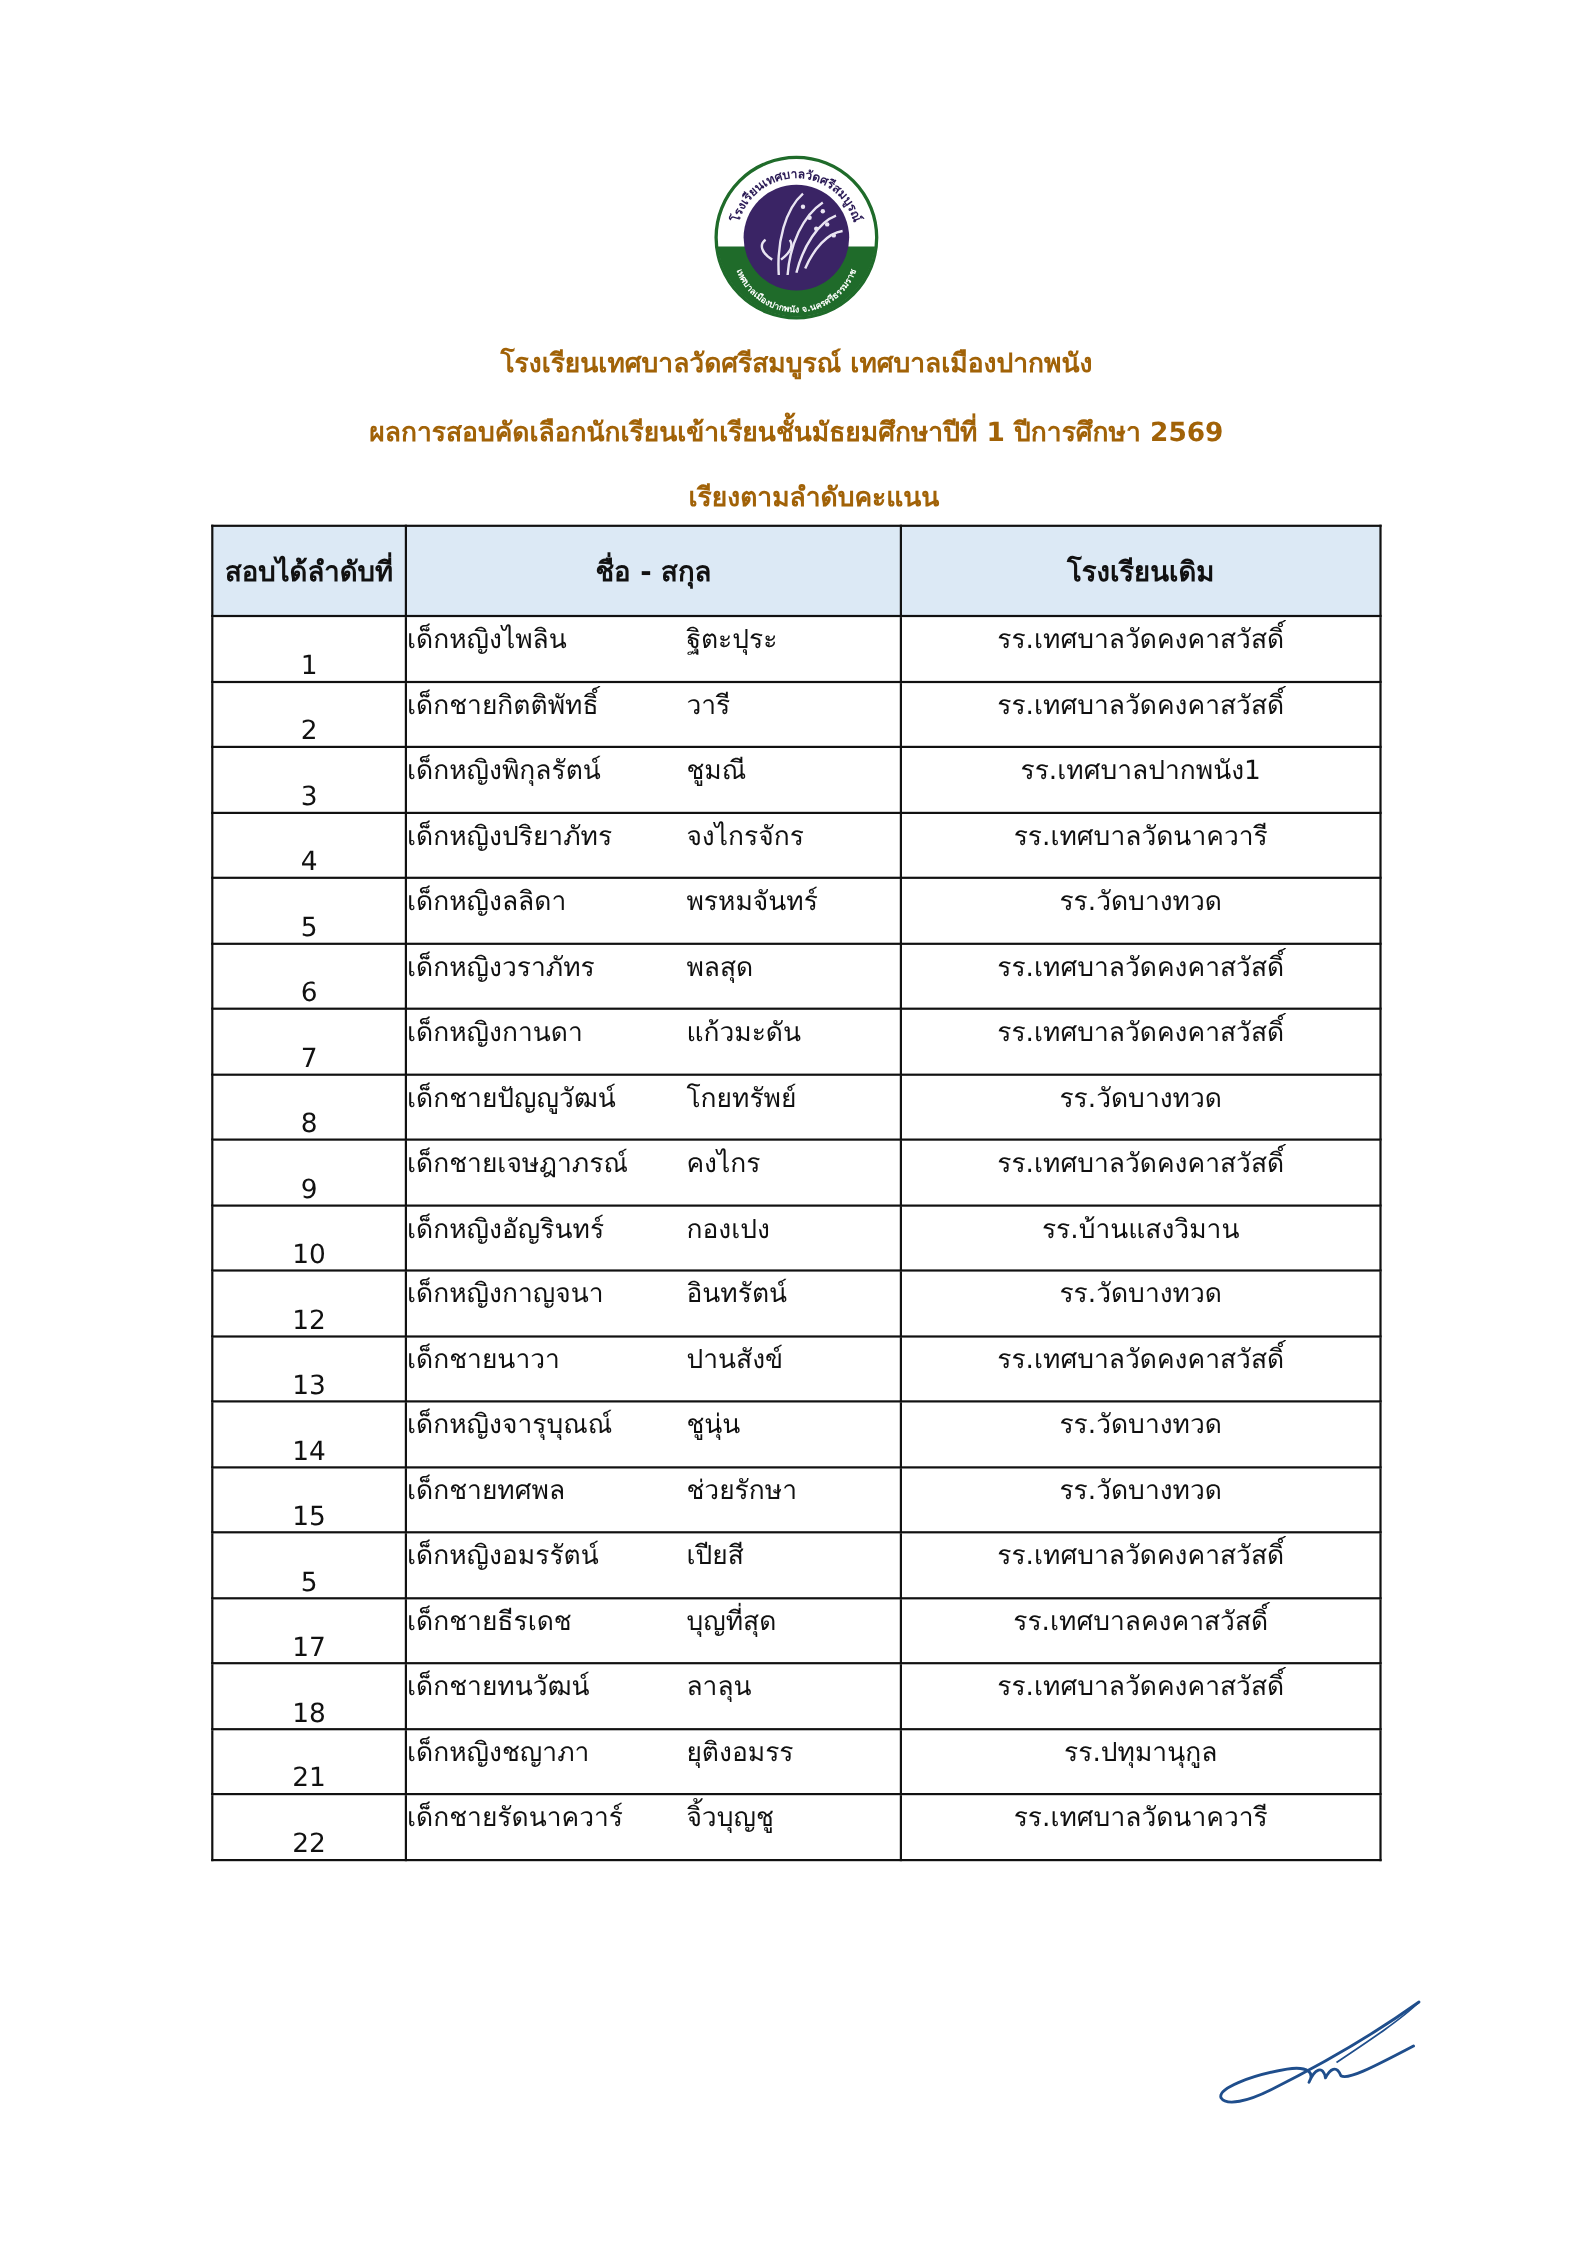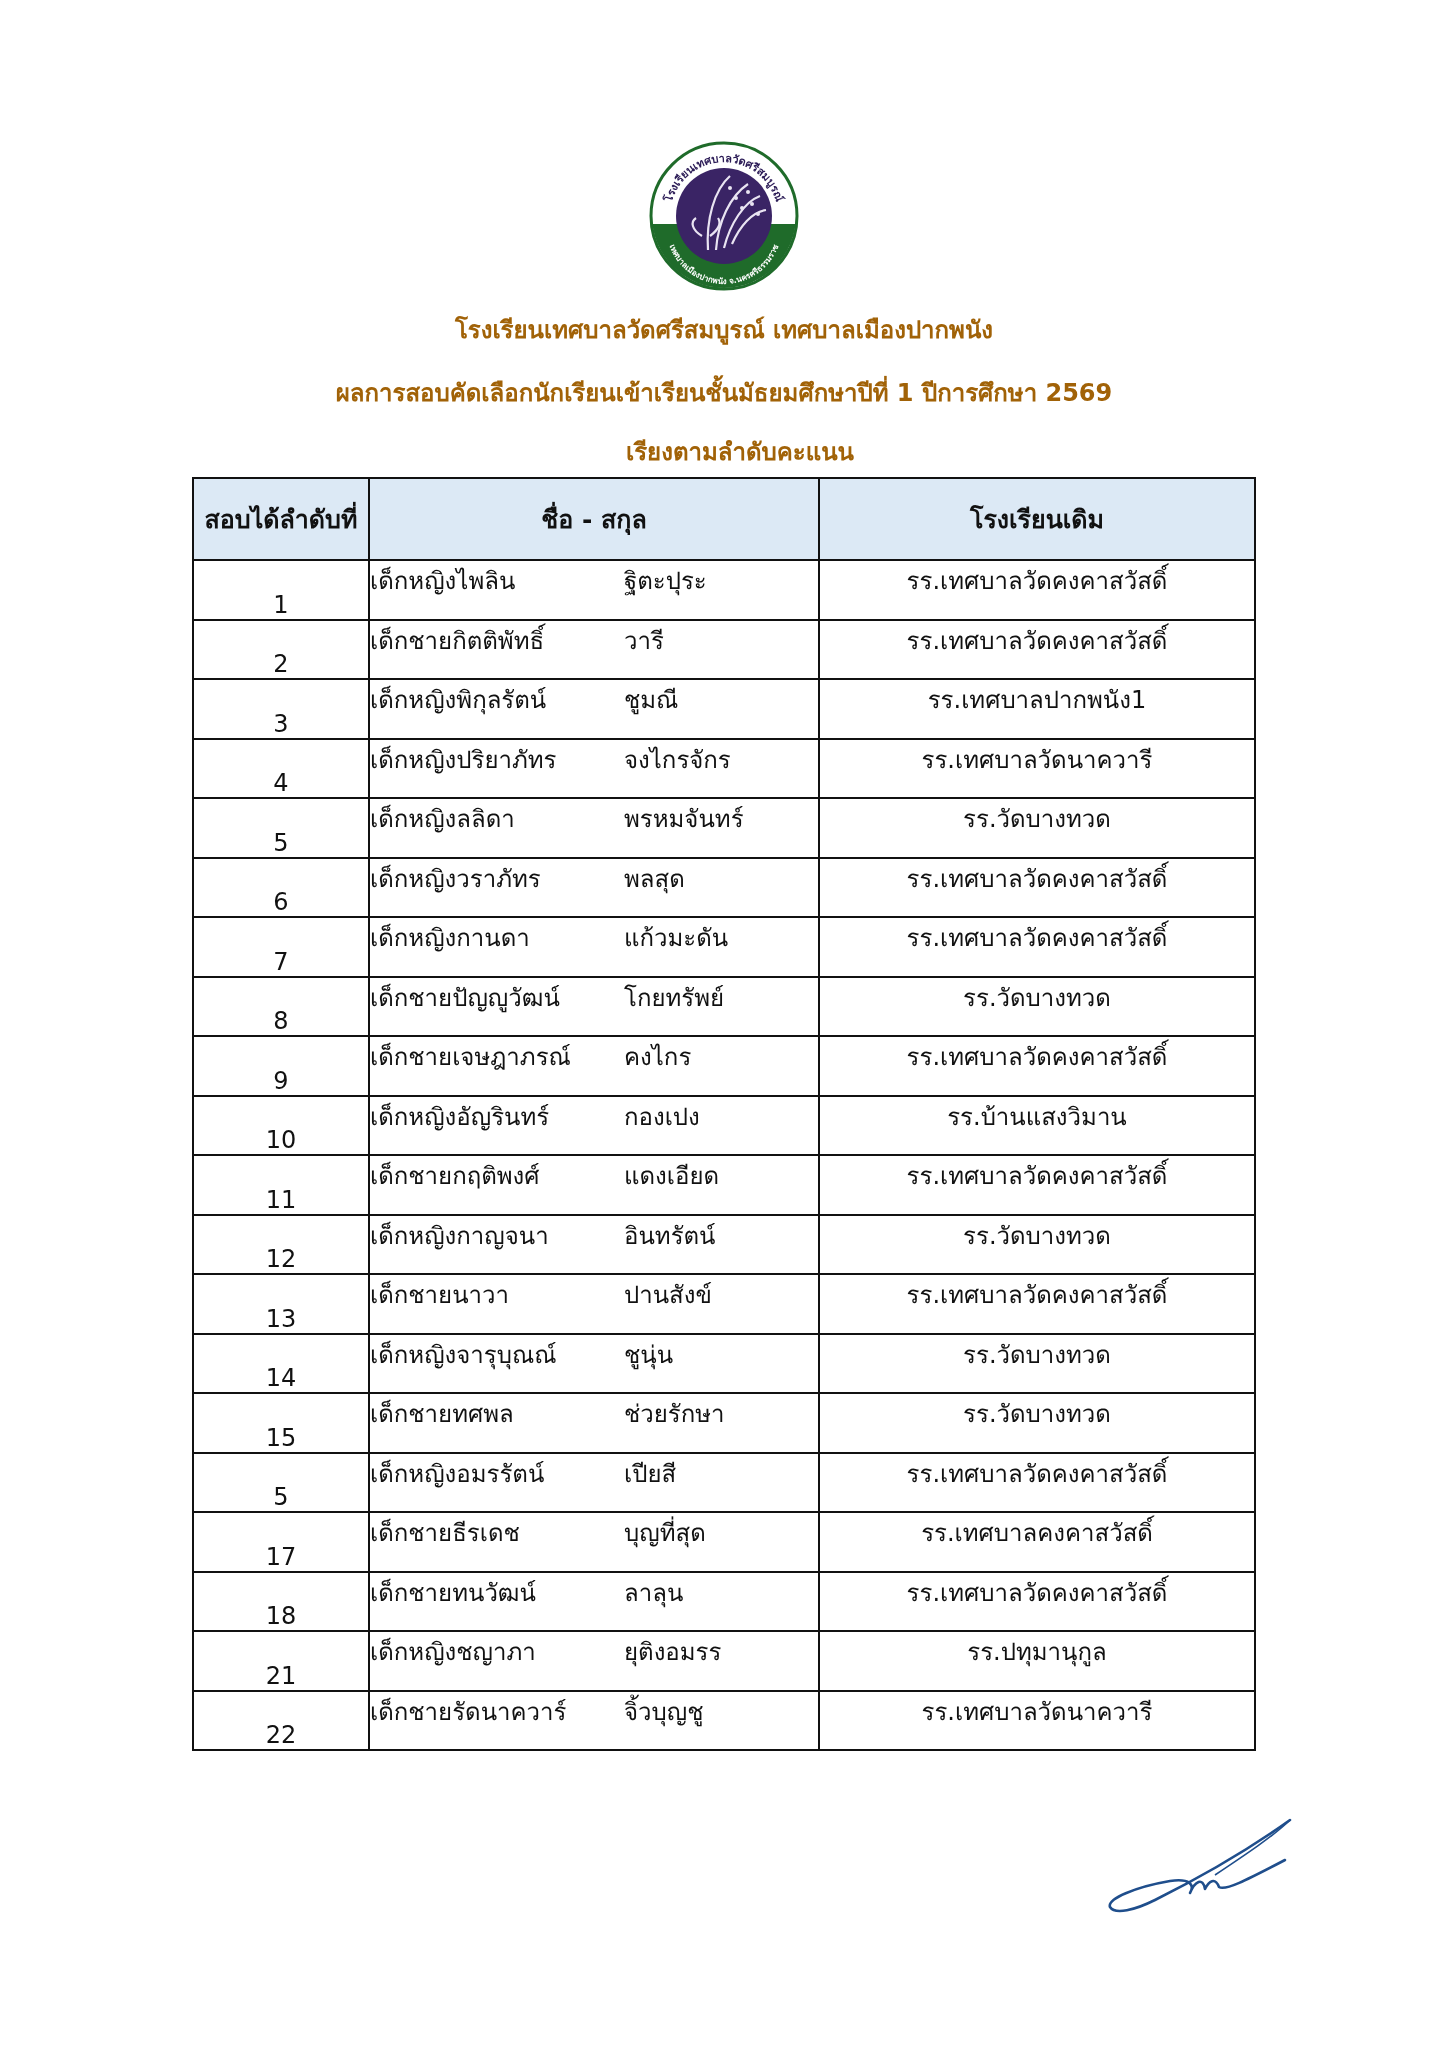--- a/index.html
+++ b/index.html
@@ -125,25 +125,20 @@
         <td class="rank">9</td>
         <td class="name"><span class="first">เด็กชายเจษฎาภรณ์</span><span class="last">คงไกร</span></td>
         <td class="school">รร.เทศบาลวัดคงคาสวัสดิ์</td>
       </tr>
       <tr>
         <td class="rank">10</td>
         <td class="name"><span class="first">เด็กหญิงอัญรินทร์</span><span class="last">กองเปง</span></td>
         <td class="school">รร.บ้านแสงวิมาน</td>
       </tr>
       <tr>
-        <td class="rank">11</td>
-        <td class="name"><span class="first">เด็กชายกฤติพงศ์</span><span class="last">แดงเอียด</span></td>
-        <td class="school">รร.เทศบาลวัดคงคาสวัสดิ์</td>
-      </tr>
-      <tr>
         <td class="rank">12</td>
         <td class="name"><span class="first">เด็กหญิงกาญจนา</span><span class="last">อินทรัตน์</span></td>
         <td class="school">รร.วัดบางทวด</td>
       </tr>
       <tr>
         <td class="rank">13</td>
         <td class="name"><span class="first">เด็กชายนาวา</span><span class="last">ปานสังข์</span></td>
         <td class="school">รร.เทศบาลวัดคงคาสวัสดิ์</td>
       </tr>
       <tr>

